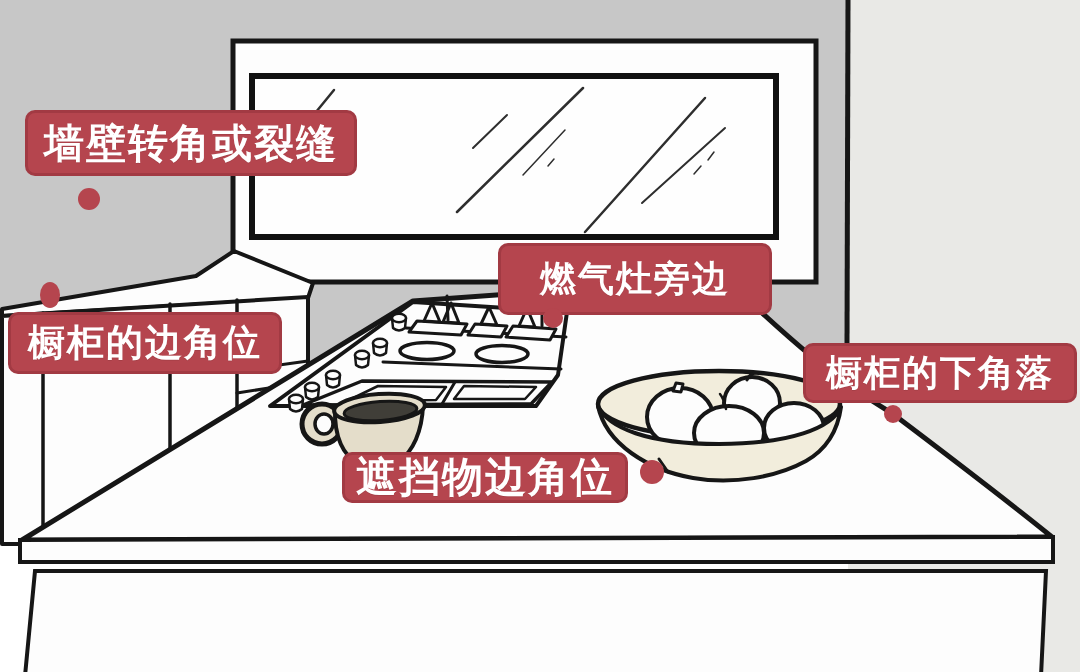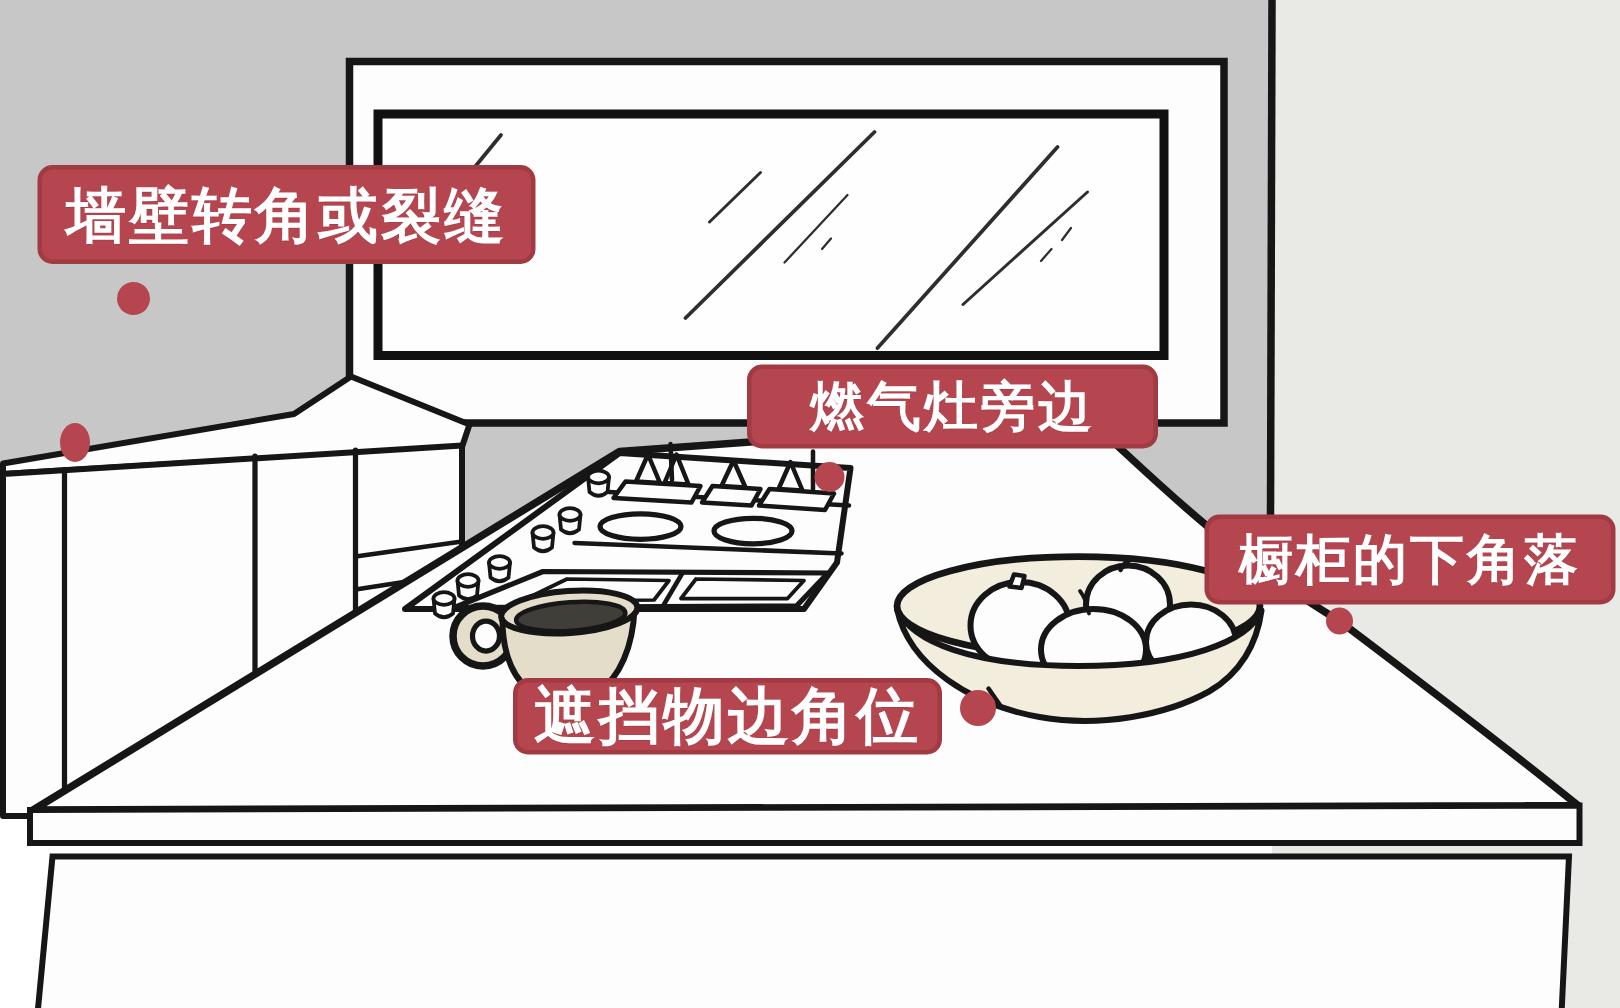--- a/index.html
+++ b/index.html
@@ -125,21 +125,22 @@
         <path d="M726,409 Q724,399 720,394" fill="none" stroke-width="2.5"></path>
       </g>
       <path d="M598,406 C606,444 648,470 693,478 C733,485 777,477 806,461 C827,449 838,429 841,407 C832,428 790,444 719,444 C648,444 608,428 598,406 Z" fill="#f2eddc" stroke-width="4"></path>
       <path d="M659,459 L668,472" stroke-width="3" fill="none"></path>
     </g>
   </svg>
 
   <div class="callout-layer">
       <div class="callout-box" style="left: 25px; top: 110px; width: 332px; height: 66px; font-size: 40px;">墙壁转角或裂缝</div>
       <div class="callout-dot" style="left: 78px; top: 188px; width: 22px; height: 22px;"></div>
+      <div class="callout-box" style="left: 8px; top: 312px; width: 274px; height: 62px; font-size: 37px;">橱柜的边角位</div>
       <div class="callout-dot" style="left: 40px; top: 282px; width: 20px; height: 26px;"></div>
-      <div class="callout-box" style="left: 498px; top: 243px; width: 274px; height: 56px; font-size: 36px;">燃气灶旁边</div>
+      <div class="callout-box" style="left: 498px; top: 243px; width: 274px; height: 72px; font-size: 36px;">燃气灶旁边</div>
       <div class="callout-dot" style="left: 543px; top: 308px; width: 20px; height: 20px;"></div>
       <div class="callout-box" style="left: 342px; top: 452px; width: 286px; height: 51px; font-size: 41px;">遮挡物边角位</div>
       <div class="callout-dot" style="left: 640px; top: 460px; width: 24px; height: 24px;"></div>
       <div class="callout-box" style="left: 803px; top: 343px; width: 274px; height: 60px; font-size: 36px;">橱柜的下角落</div>
       <div class="callout-dot" style="left: 884px; top: 405px; width: 18px; height: 18px;"></div>
     </div>
 </div>
 
 </body></html>

